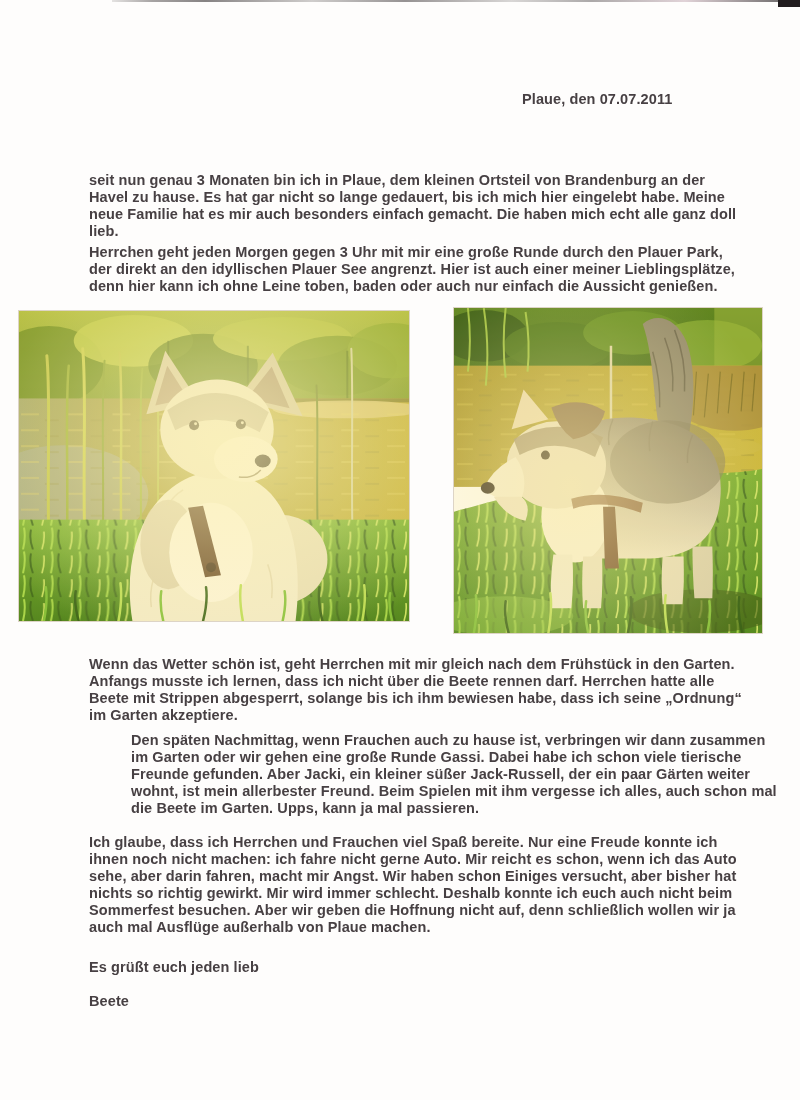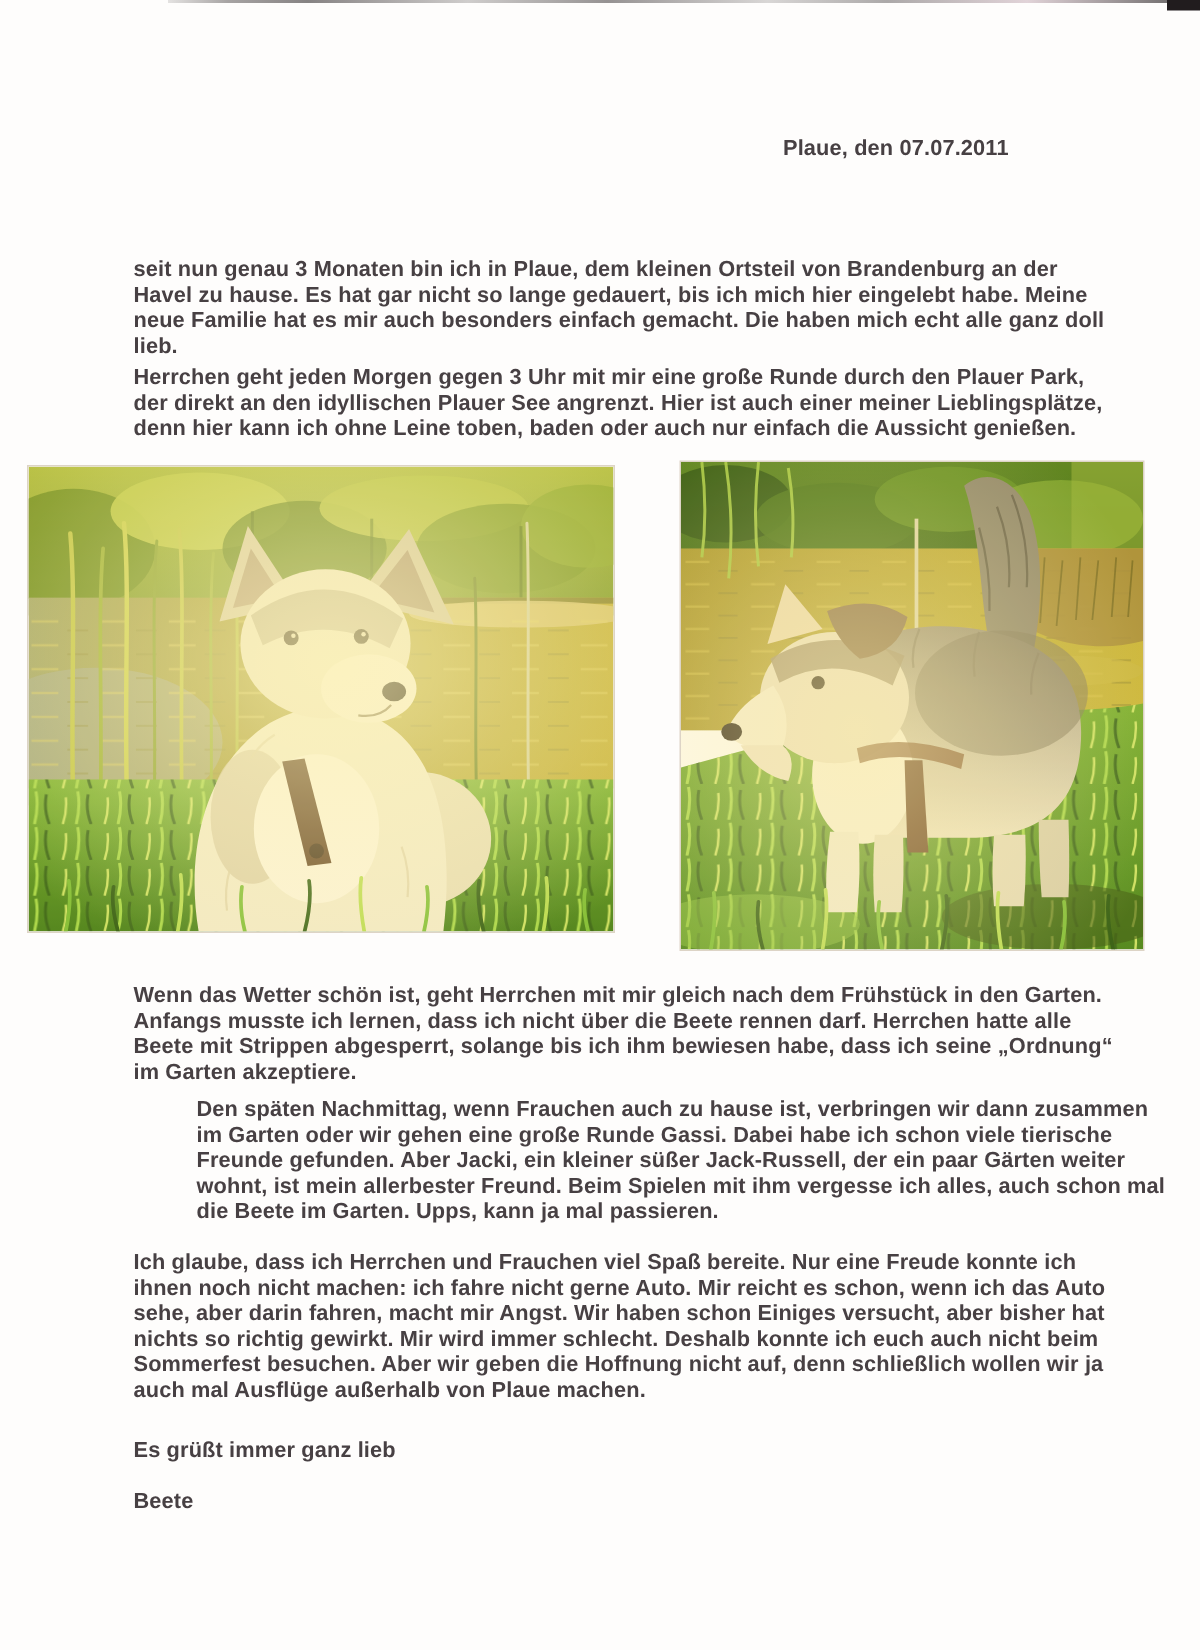--- a/index.html
+++ b/index.html
@@ -276,16 +276,16 @@
 im Garten oder wir gehen eine große Runde Gassi. Dabei habe ich schon viele tierische
 Freunde gefunden. Aber Jacki, ein kleiner süßer Jack-Russell, der ein paar Gärten weiter
 wohnt, ist mein allerbester Freund. Beim Spielen mit ihm vergesse ich alles, auch schon mal
 die Beete im Garten. Upps, kann ja mal passieren.</div>
   <div class="txt p5">Ich glaube, dass ich Herrchen und Frauchen viel Spaß bereite. Nur eine Freude konnte ich
 ihnen noch nicht machen: ich fahre nicht gerne Auto. Mir reicht es schon, wenn ich das Auto
 sehe, aber darin fahren, macht mir Angst. Wir haben schon Einiges versucht, aber bisher hat
 nichts so richtig gewirkt. Mir wird immer schlecht. Deshalb konnte ich euch auch nicht beim
 Sommerfest besuchen. Aber wir geben die Hoffnung nicht auf, denn schließlich wollen wir ja
 auch mal Ausflüge außerhalb von Plaue machen.</div>
-  <div class="txt closing">Es grüßt immer ganz lieb</div>
+  <div class="txt closing">Es grüßt euch jeden lieb</div>
   <div class="txt signature">Beete</div>
 
 </div>
 
 </body></html>

